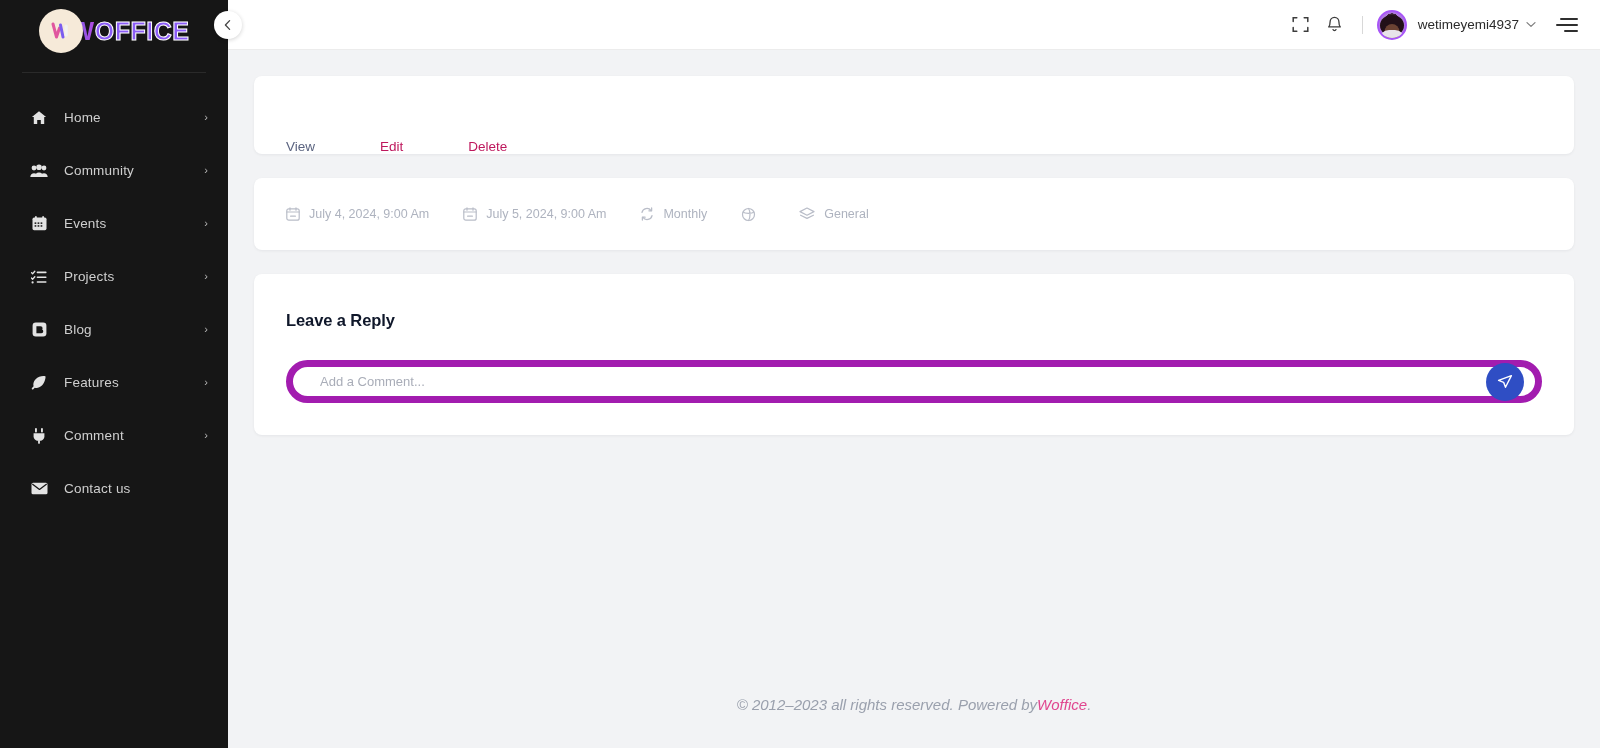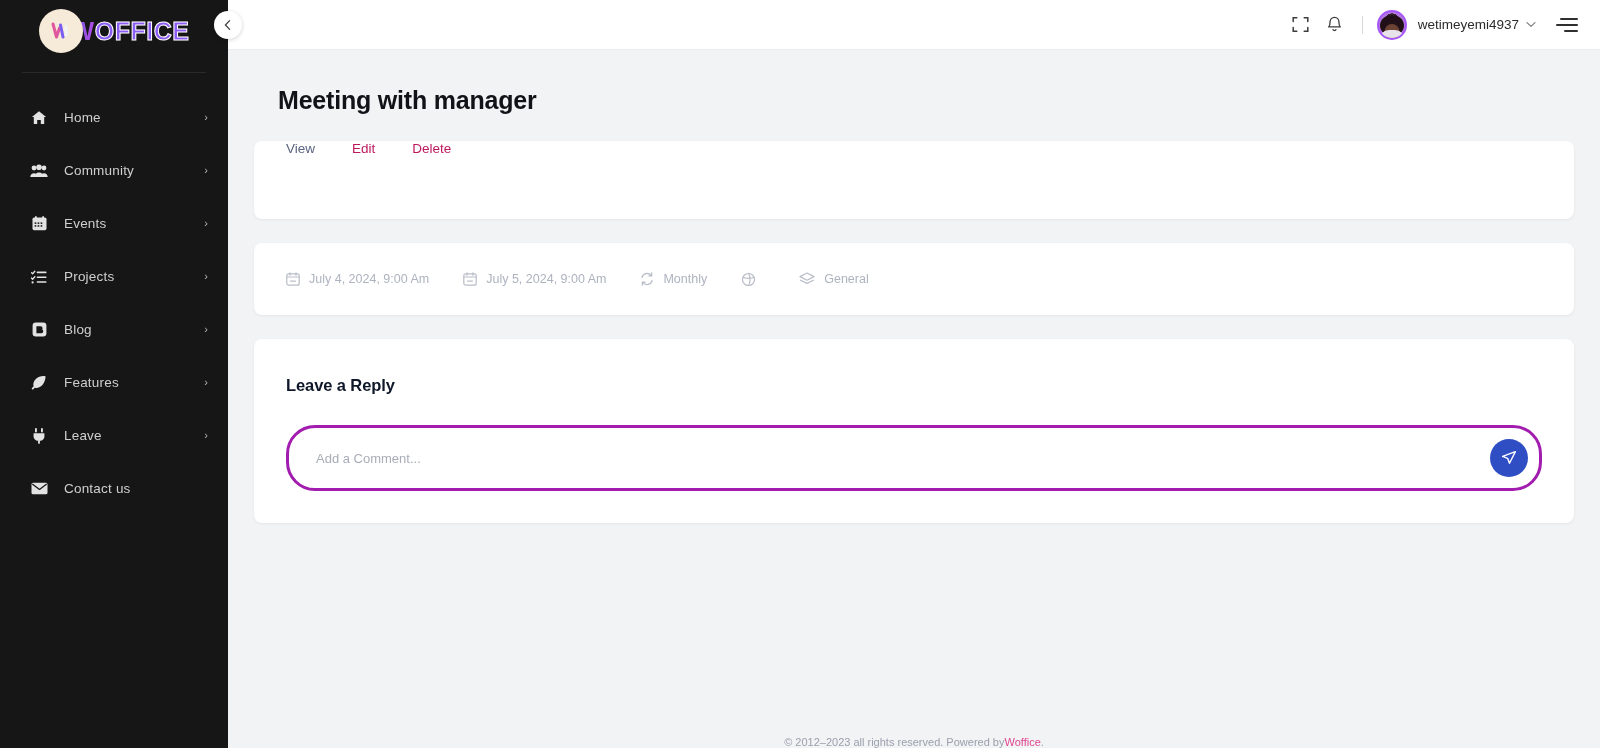--- a/index.html
+++ b/index.html
@@ -141,21 +141,21 @@
   
   .content { flex: 1; padding: 26px 26px 0 26px; overflow: hidden; }
   .page-title {
     font-size: 25px; font-weight: 700; color: #111318;
     letter-spacing: -0.2px; margin: 10px 0 26px 24px;
   }
   .card {
     background: #fff; border-radius: 8px;
     box-shadow: 0 1px 3px rgba(16,24,40,.06);
   }
-  .card-tabs { height: 78px; display: flex; align-items: flex-start; padding: 0 32px; }
+  .card-tabs { height: 78px; display: flex; align-items: flex-end; padding: 0 32px; gap: 28px; }
   .tab {
     font-size: 13.5px; color: #be185d; margin-right: 37px; cursor: pointer;
   }
   .tab.active { color: #5b6480; }
 
   .card-meta {
     margin-top: 24px; height: 72px;
     display: flex; align-items: center; padding: 0 32px;
   }
   .meta-item {
@@ -163,39 +163,39 @@
     font-size: 12.5px; color: #aeb3bf; margin-right: 34px;
   }
   .meta-item .mico { display:flex; align-items:center; color:#b9bdc8; }
 
   .card-reply { margin-top: 24px; padding: 32px; }
   .reply-title {
     font-size: 16.5px; font-weight: 700; color: #0f172a;
     margin: 5px 0 30px 0; letter-spacing: -0.1px;
   }
   .comment-row {
-    height: 66px; border: 3px solid #a21caf; border-radius: 29px;
+    height: 43px; border: 7px solid #a21caf; border-radius: 29px;
     display: flex; align-items: center; padding: 0 6px 0 27px;
   }
   .comment-input {
     flex: 1; border: none; outline: none; background: transparent;
     font-size: 13px; color: #3b3b3b;
     font-family: "Liberation Sans", sans-serif;
   }
   .comment-input::placeholder { color: #a9adb8; }
   .send-btn {
     width: 38px; height: 38px; border-radius: 50%;
     background: #2f4ec4; display: flex; align-items: center; justify-content: center;
     cursor: pointer; flex: 0 0 38px; margin-right: 5px;
   }
 
   
   .footer {
-    height: 52px; display: flex; align-items: flex-end; justify-content: center;
-    font-size: 11px; color: #9aa0ad; flex: 0 0 52px;
+    height: 52px; display: flex; align-items: flex-start; justify-content: center;
+    font-size: 15px; color: #9aa0ad; flex: 0 0 52px; font-style: italic;
   }
   .footer a { color: #e0468f; text-decoration: none; }
 </style>
 </head>
 <body>
 
 <aside class="sidebar">
 
   <div class="logo-wrap">
     <div class="logo-badge">
@@ -295,21 +295,21 @@
 
     <div class="nav-item">
       <span class="nav-ico">
         <svg width="14" height="16" viewBox="0 0 14 16" fill="currentColor">
             <rect x="3" y="0" width="1.9" height="4.4" rx=".9"></rect>
             <rect x="9" y="0" width="1.9" height="4.4" rx=".9"></rect>
             <path d="M1.6 5.2h10.8v3.1c0 3-2.4 4.7-5.4 4.7S1.6 11.3 1.6 8.3z"></path>
             <rect x="6.1" y="12.4" width="1.8" height="3.4" rx=".9"></rect>
           </svg>
       </span>
-      <span class="nav-label">Leave</span>
+      <span class="nav-label">Comment</span>
       <span class="nav-caret">›</span>
     </div>
 
     <div class="nav-item">
       <span class="nav-ico">
         <svg width="17" height="13" viewBox="0 0 17 13" fill="currentColor">
             <rect x="0.5" y="0.8" width="16" height="11.5" rx="1.6"></rect>
             <path d="M1.3 2.1 8.5 7.4l7.2-5.3" stroke="#161616" stroke-width="1.3" fill="none" stroke-linejoin="round"></path>
           </svg>
       </span>
@@ -362,21 +362,20 @@
       <div class="hamburger">
         <i></i>
         <i></i>
         <i></i>
       </div>
     </div>
   </header>
 
   <main class="content">
 
-    <h1 class="page-title">Meeting with  manager</h1>
 
     <section class="card card-tabs">
       <span class="tab active">View</span>
       <span class="tab">Edit</span>
       <span class="tab">Delete</span>
     </section>
 
     <section class="card card-meta">
 
       <div class="meta-item">

